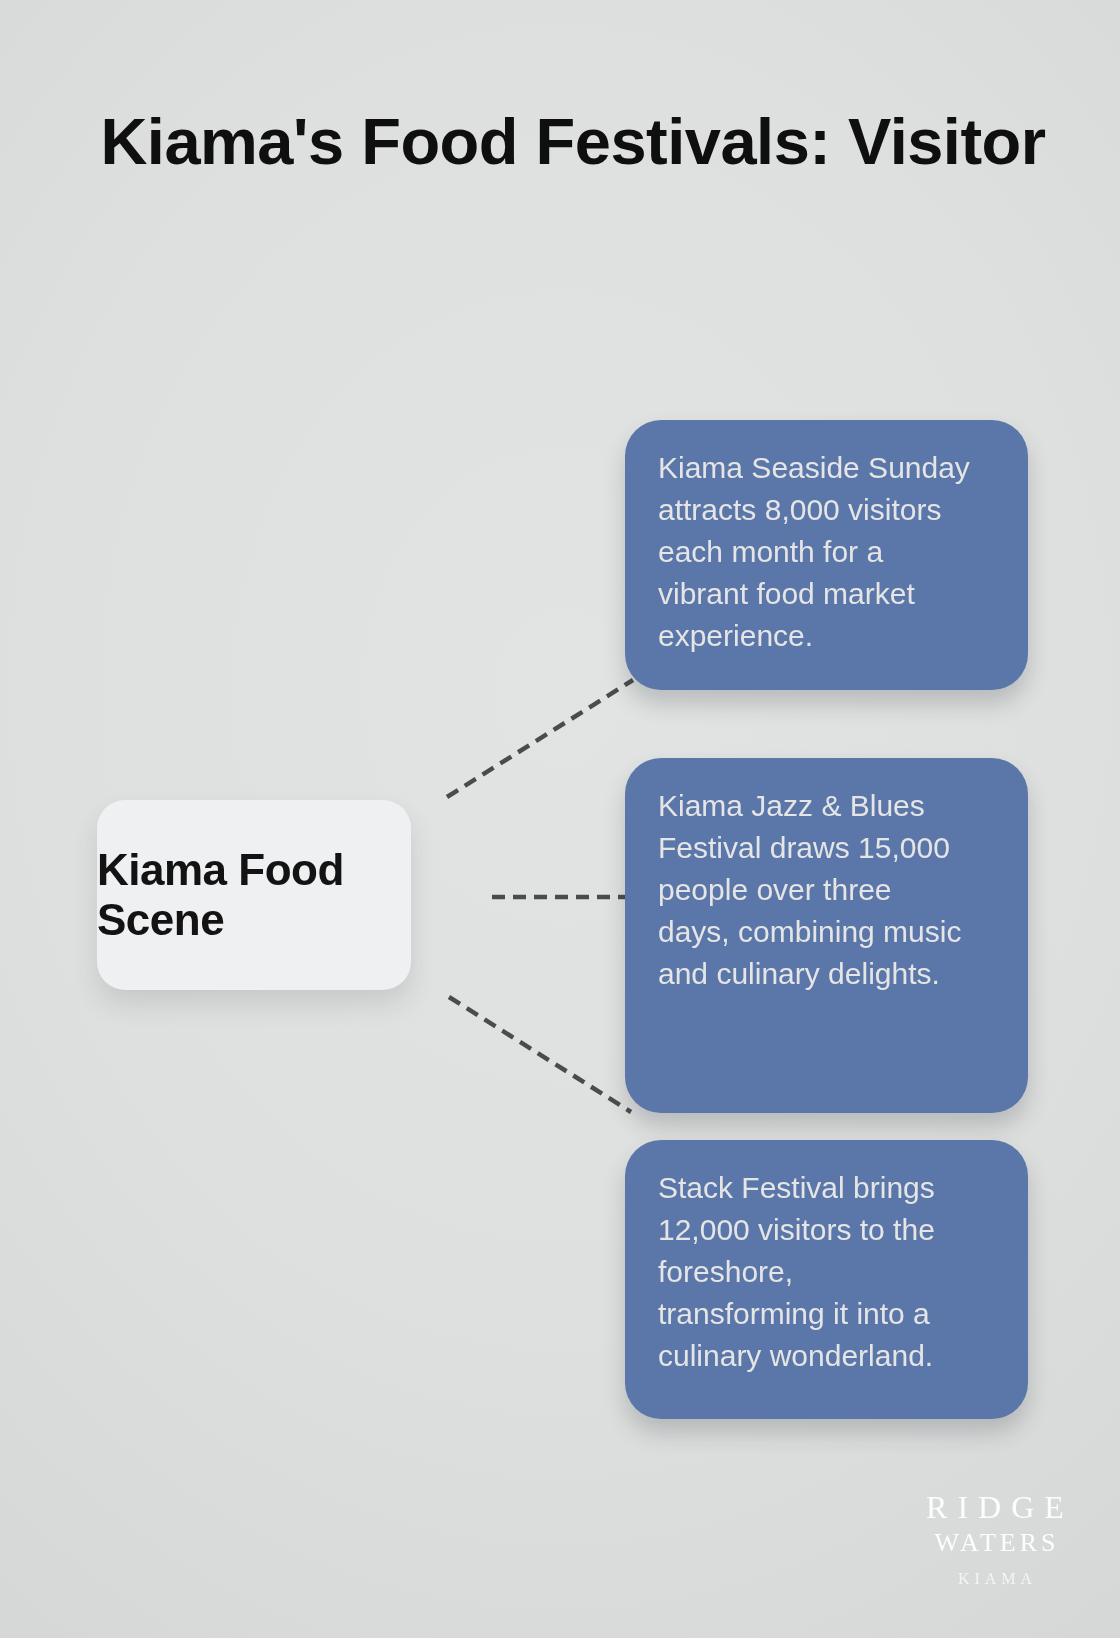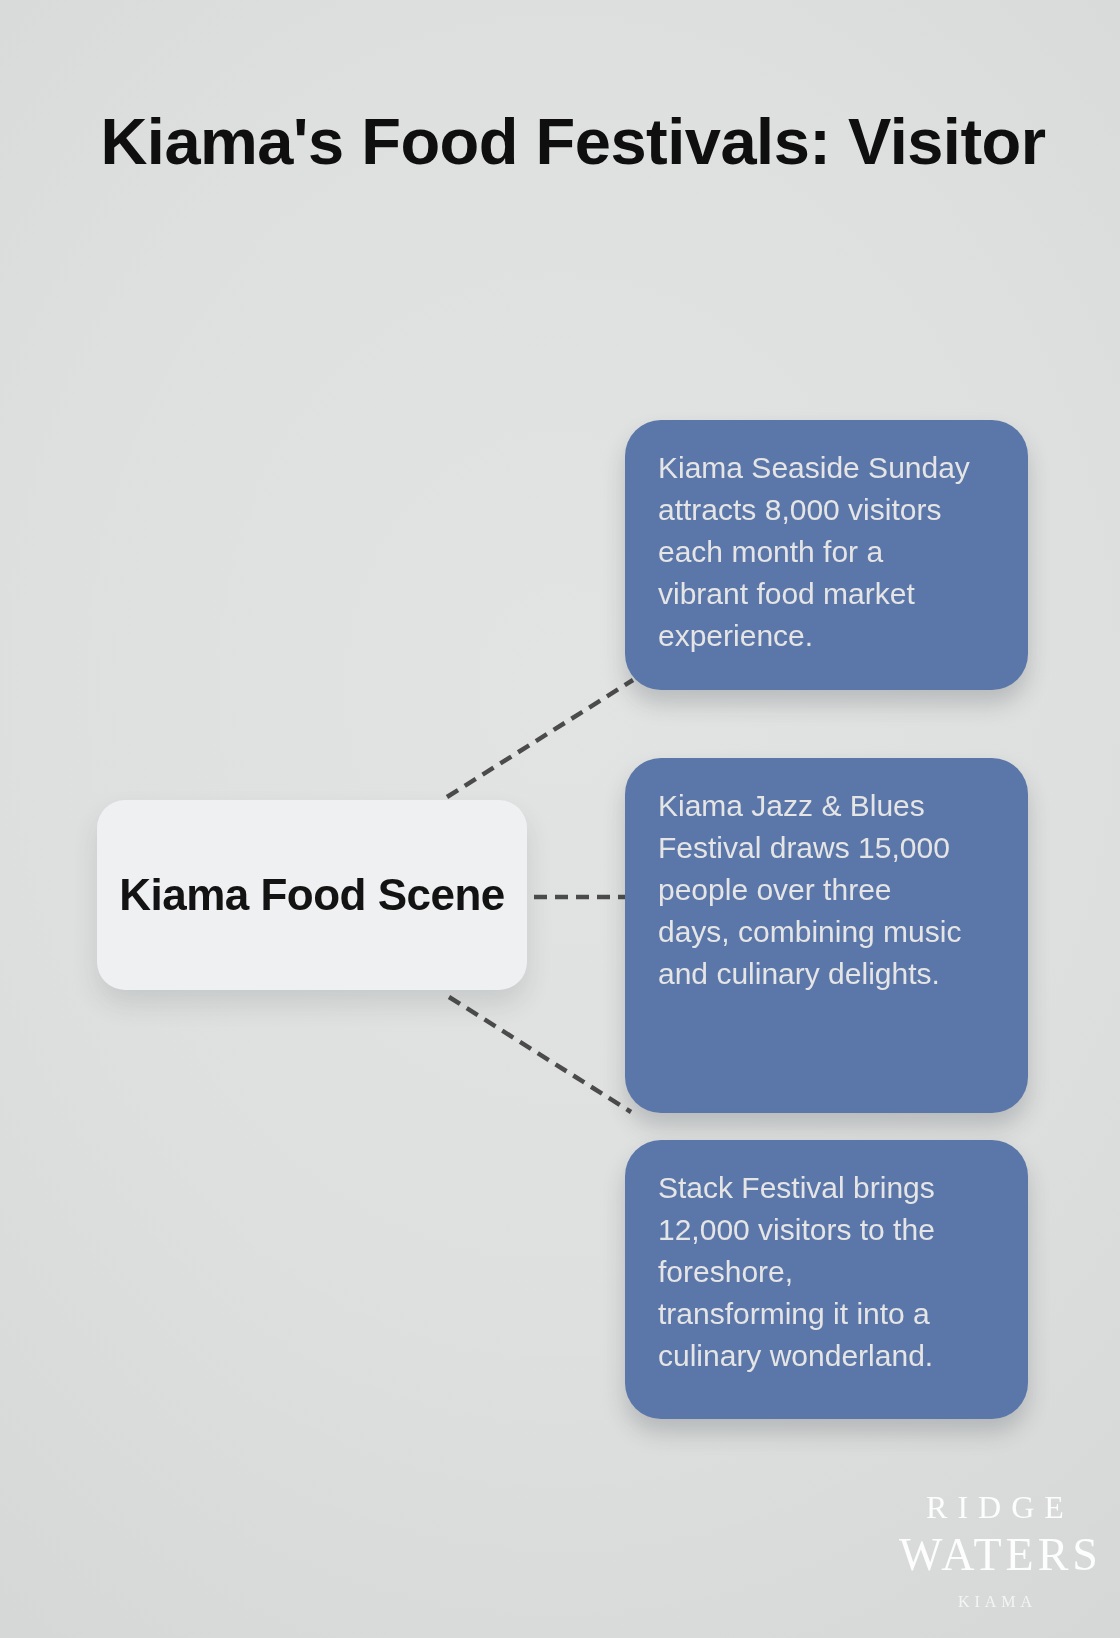--- a/index.html
+++ b/index.html
@@ -20,21 +20,21 @@
     color:#0f0f0f;letter-spacing:-0.5px;padding-left:13px;
   }
   .title-line{display:block;}
 
   
   .connectors{position:absolute;top:0;left:0;pointer-events:none;}
 
   
   .center-node{
     position:absolute;left:97px;top:800px;
-    width:430px;height:190px;
+    width:314px;height:190px;
     background:#eef0f2;border-radius:28px;
     box-shadow:0 14px 26px rgba(60,65,70,0.14);
     display:flex;align-items:center;justify-content:center;
   }
   .center-node span{
     font-size:44px;font-weight:700;color:#131313;letter-spacing:-0.5px;
   }
 
   
   .card{
@@ -56,21 +56,21 @@
   .logo{
     position:absolute;left:895px;top:1489px;width:200px;
     text-align:center;color:#ffffff;
     font-family:"Liberation Serif", serif;
   }
   .logo-ridge{
     display:block;font-size:32px;letter-spacing:10px;padding-left:10px;
     opacity:0.95;
   }
   .logo-waters{
-    display:block;font-size:46px;letter-spacing:4px;padding-left:4px;
+    display:block;font-size:26px;letter-spacing:4px;padding-left:4px;
     margin-top:2px;opacity:0.95;
   }
   .logo-kiama{
     display:block;font-size:16px;letter-spacing:5px;padding-left:5px;
     margin-top:12px;opacity:0.72;
   }
 </style>
 </head>
 <body>
 

